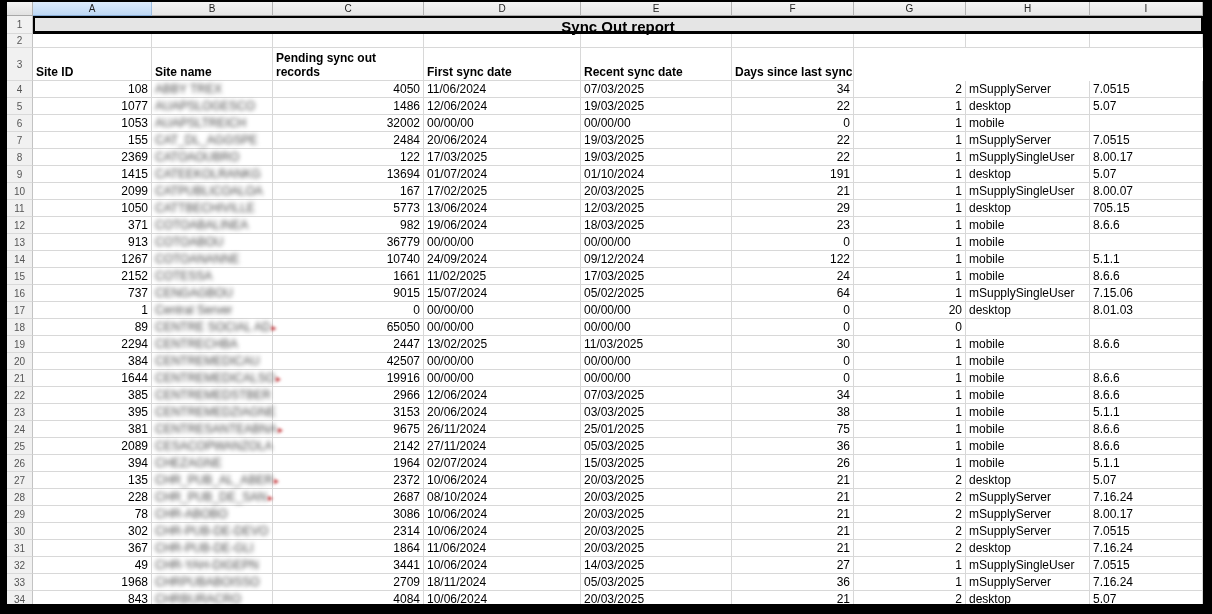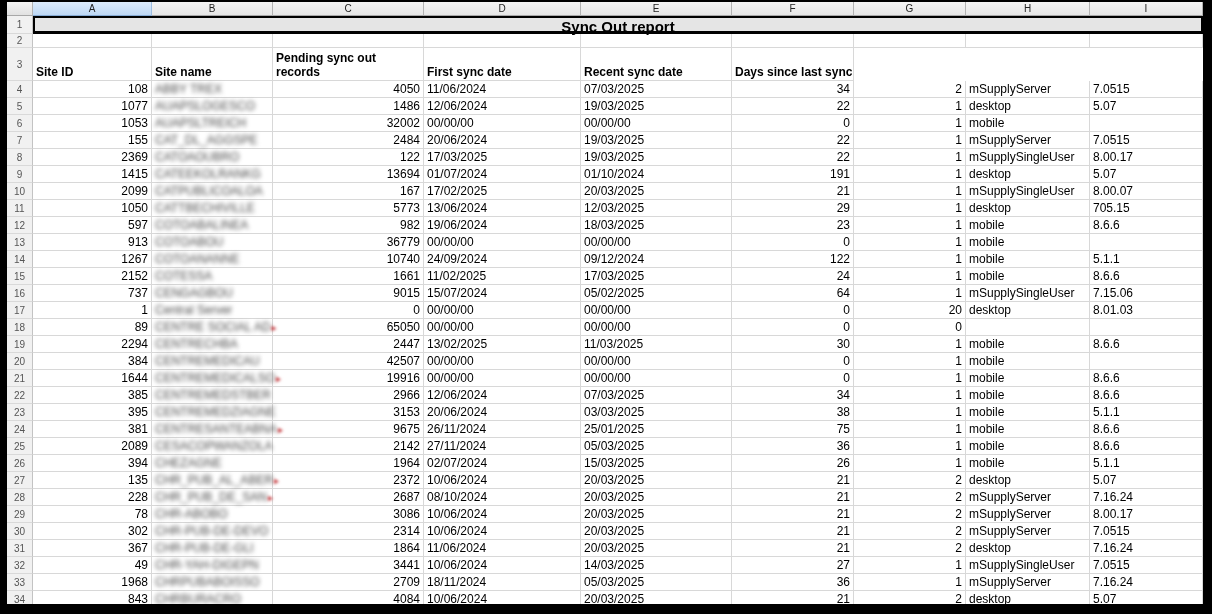--- a/index.html
+++ b/index.html
@@ -206,21 +206,21 @@
         <div class="cell c2 ar">5773</div>
         <div class="cell c3 al">13/06/2024</div>
         <div class="cell c4 al">12/03/2025</div>
         <div class="cell c5 ar">29</div>
         <div class="cell c6 ar">1</div>
         <div class="cell c7 al">desktop</div>
         <div class="cell c8 al">705.15</div>
       </div>
       <div class="row data-row">
         <div class="gutter">12</div>
-        <div class="cell c0 ar">597</div>
+        <div class="cell c0 ar">371</div>
         <div class="cell c1 al"><span class="blurred">COTOABALINEA</span></div>
         <div class="cell c2 ar">982</div>
         <div class="cell c3 al">19/06/2024</div>
         <div class="cell c4 al">18/03/2025</div>
         <div class="cell c5 ar">23</div>
         <div class="cell c6 ar">1</div>
         <div class="cell c7 al">mobile</div>
         <div class="cell c8 al">8.6.6</div>
       </div>
       <div class="row data-row">

